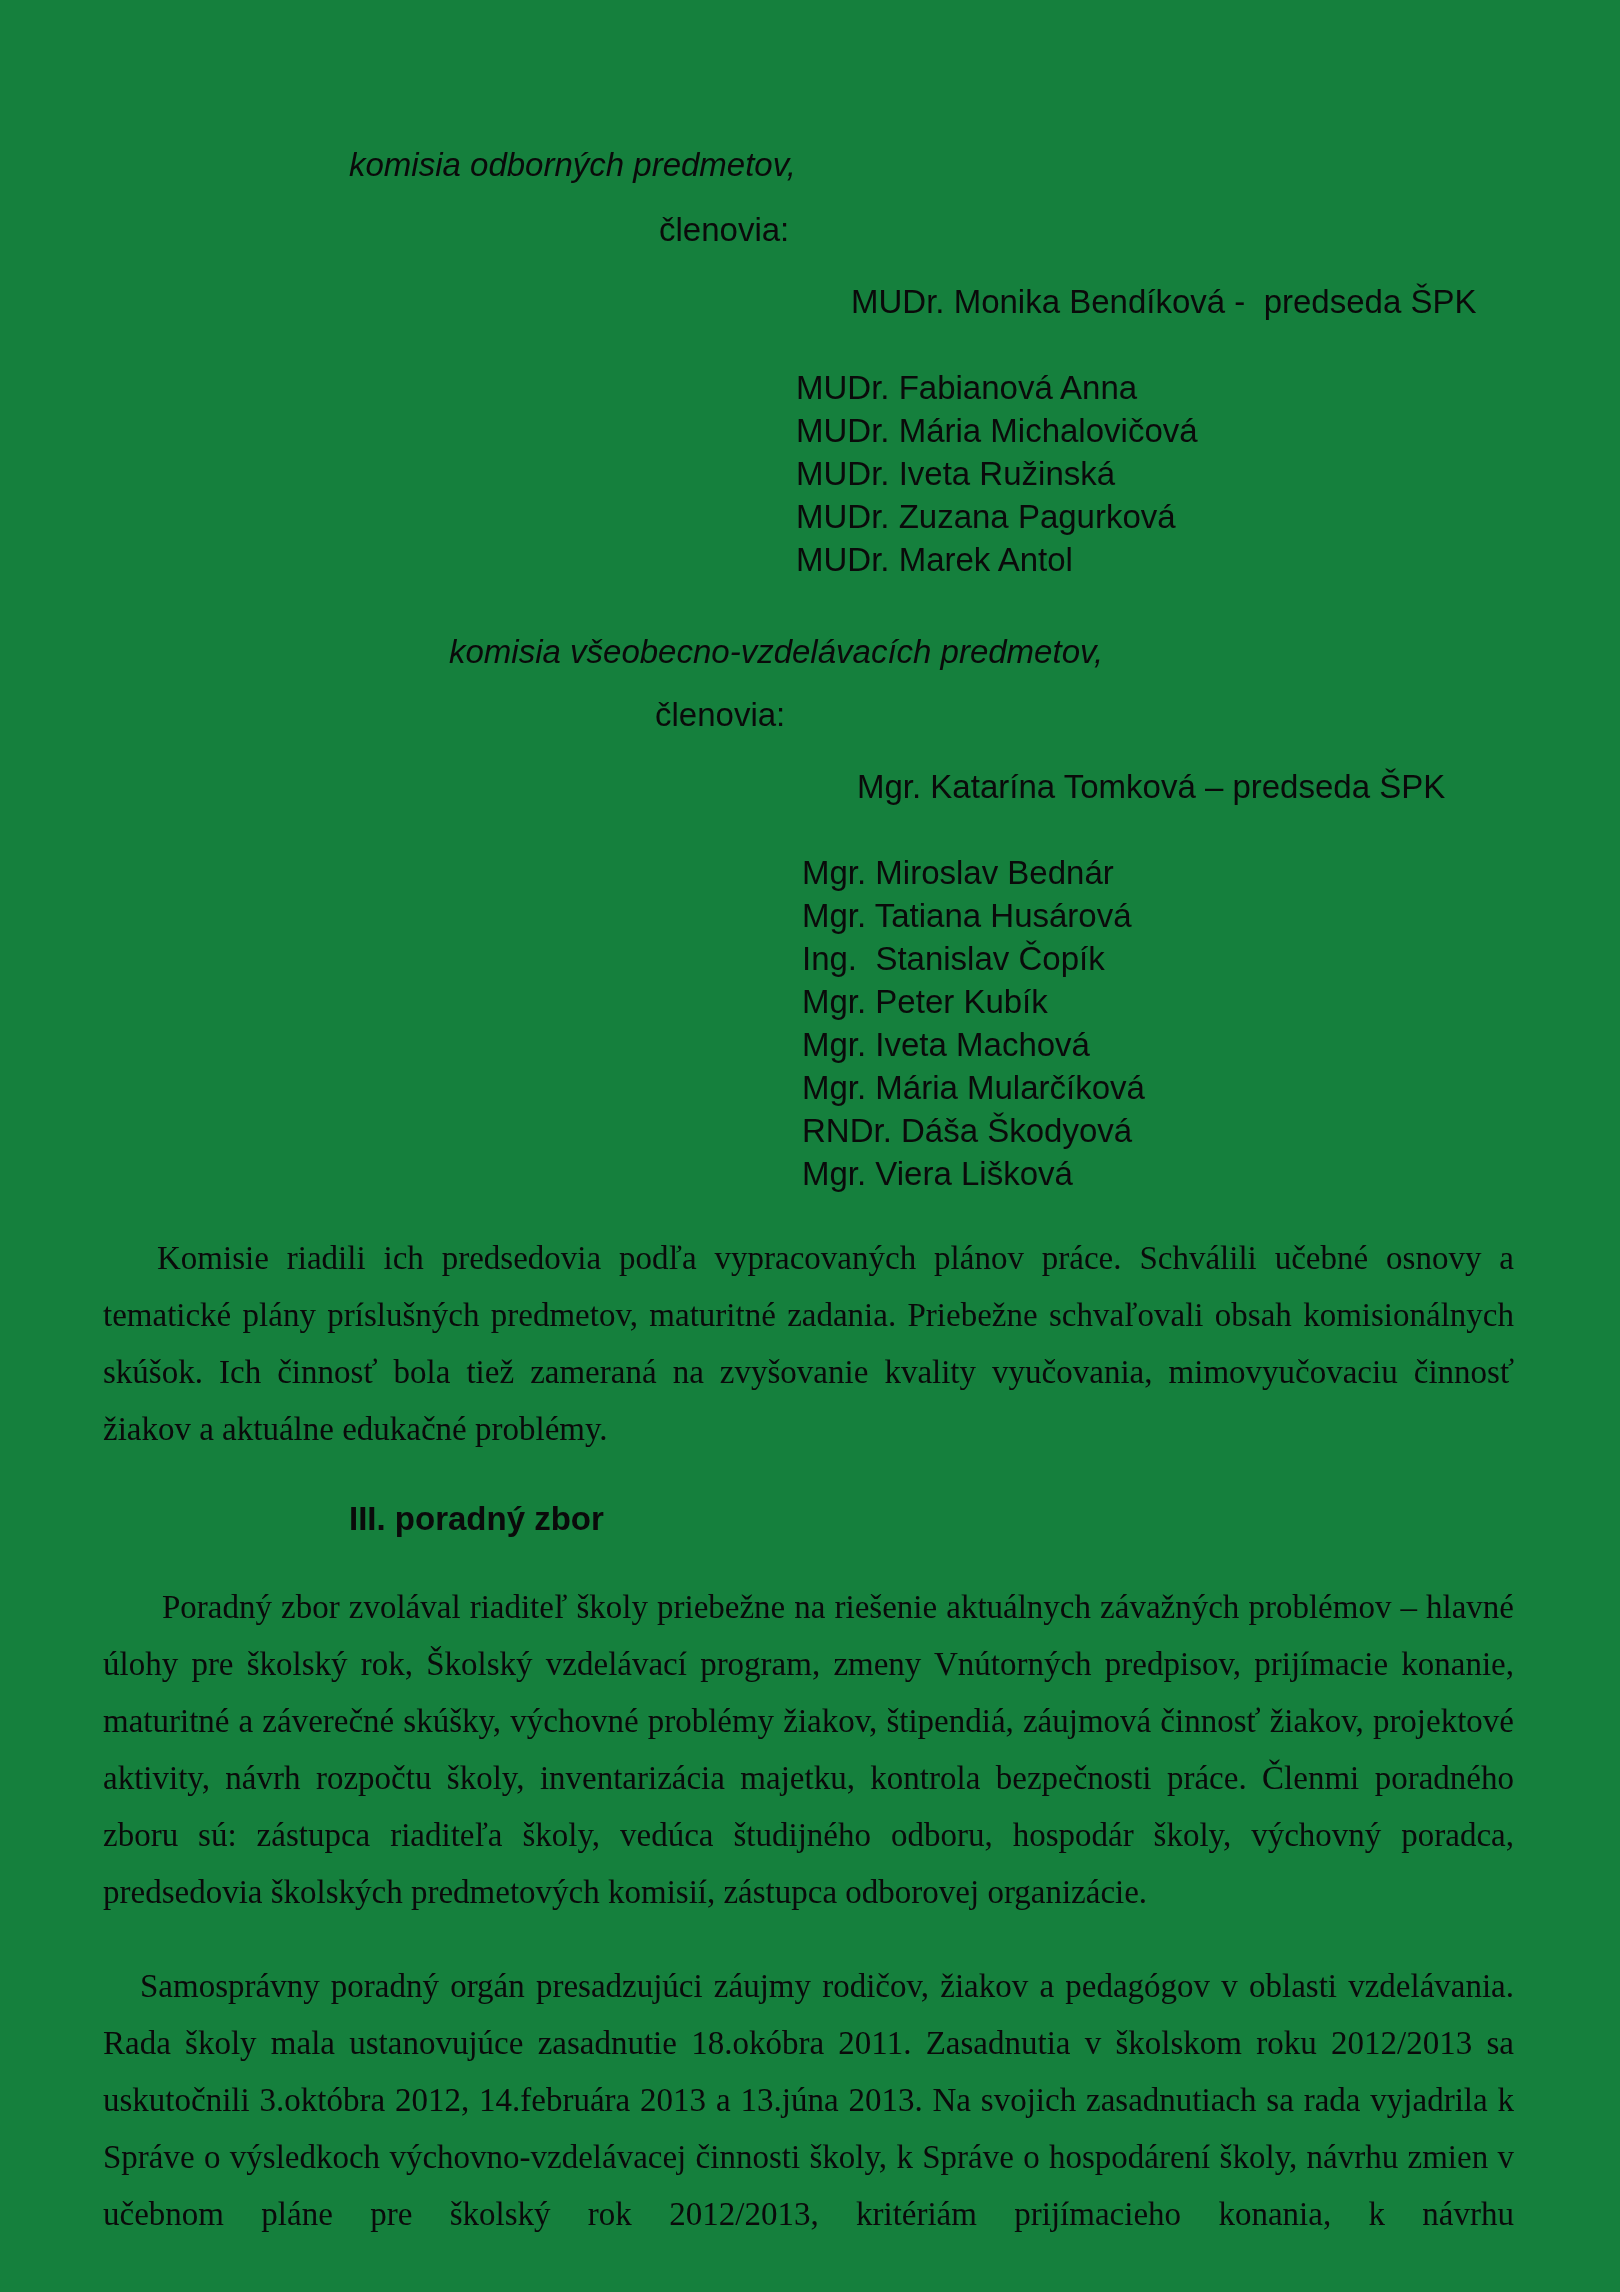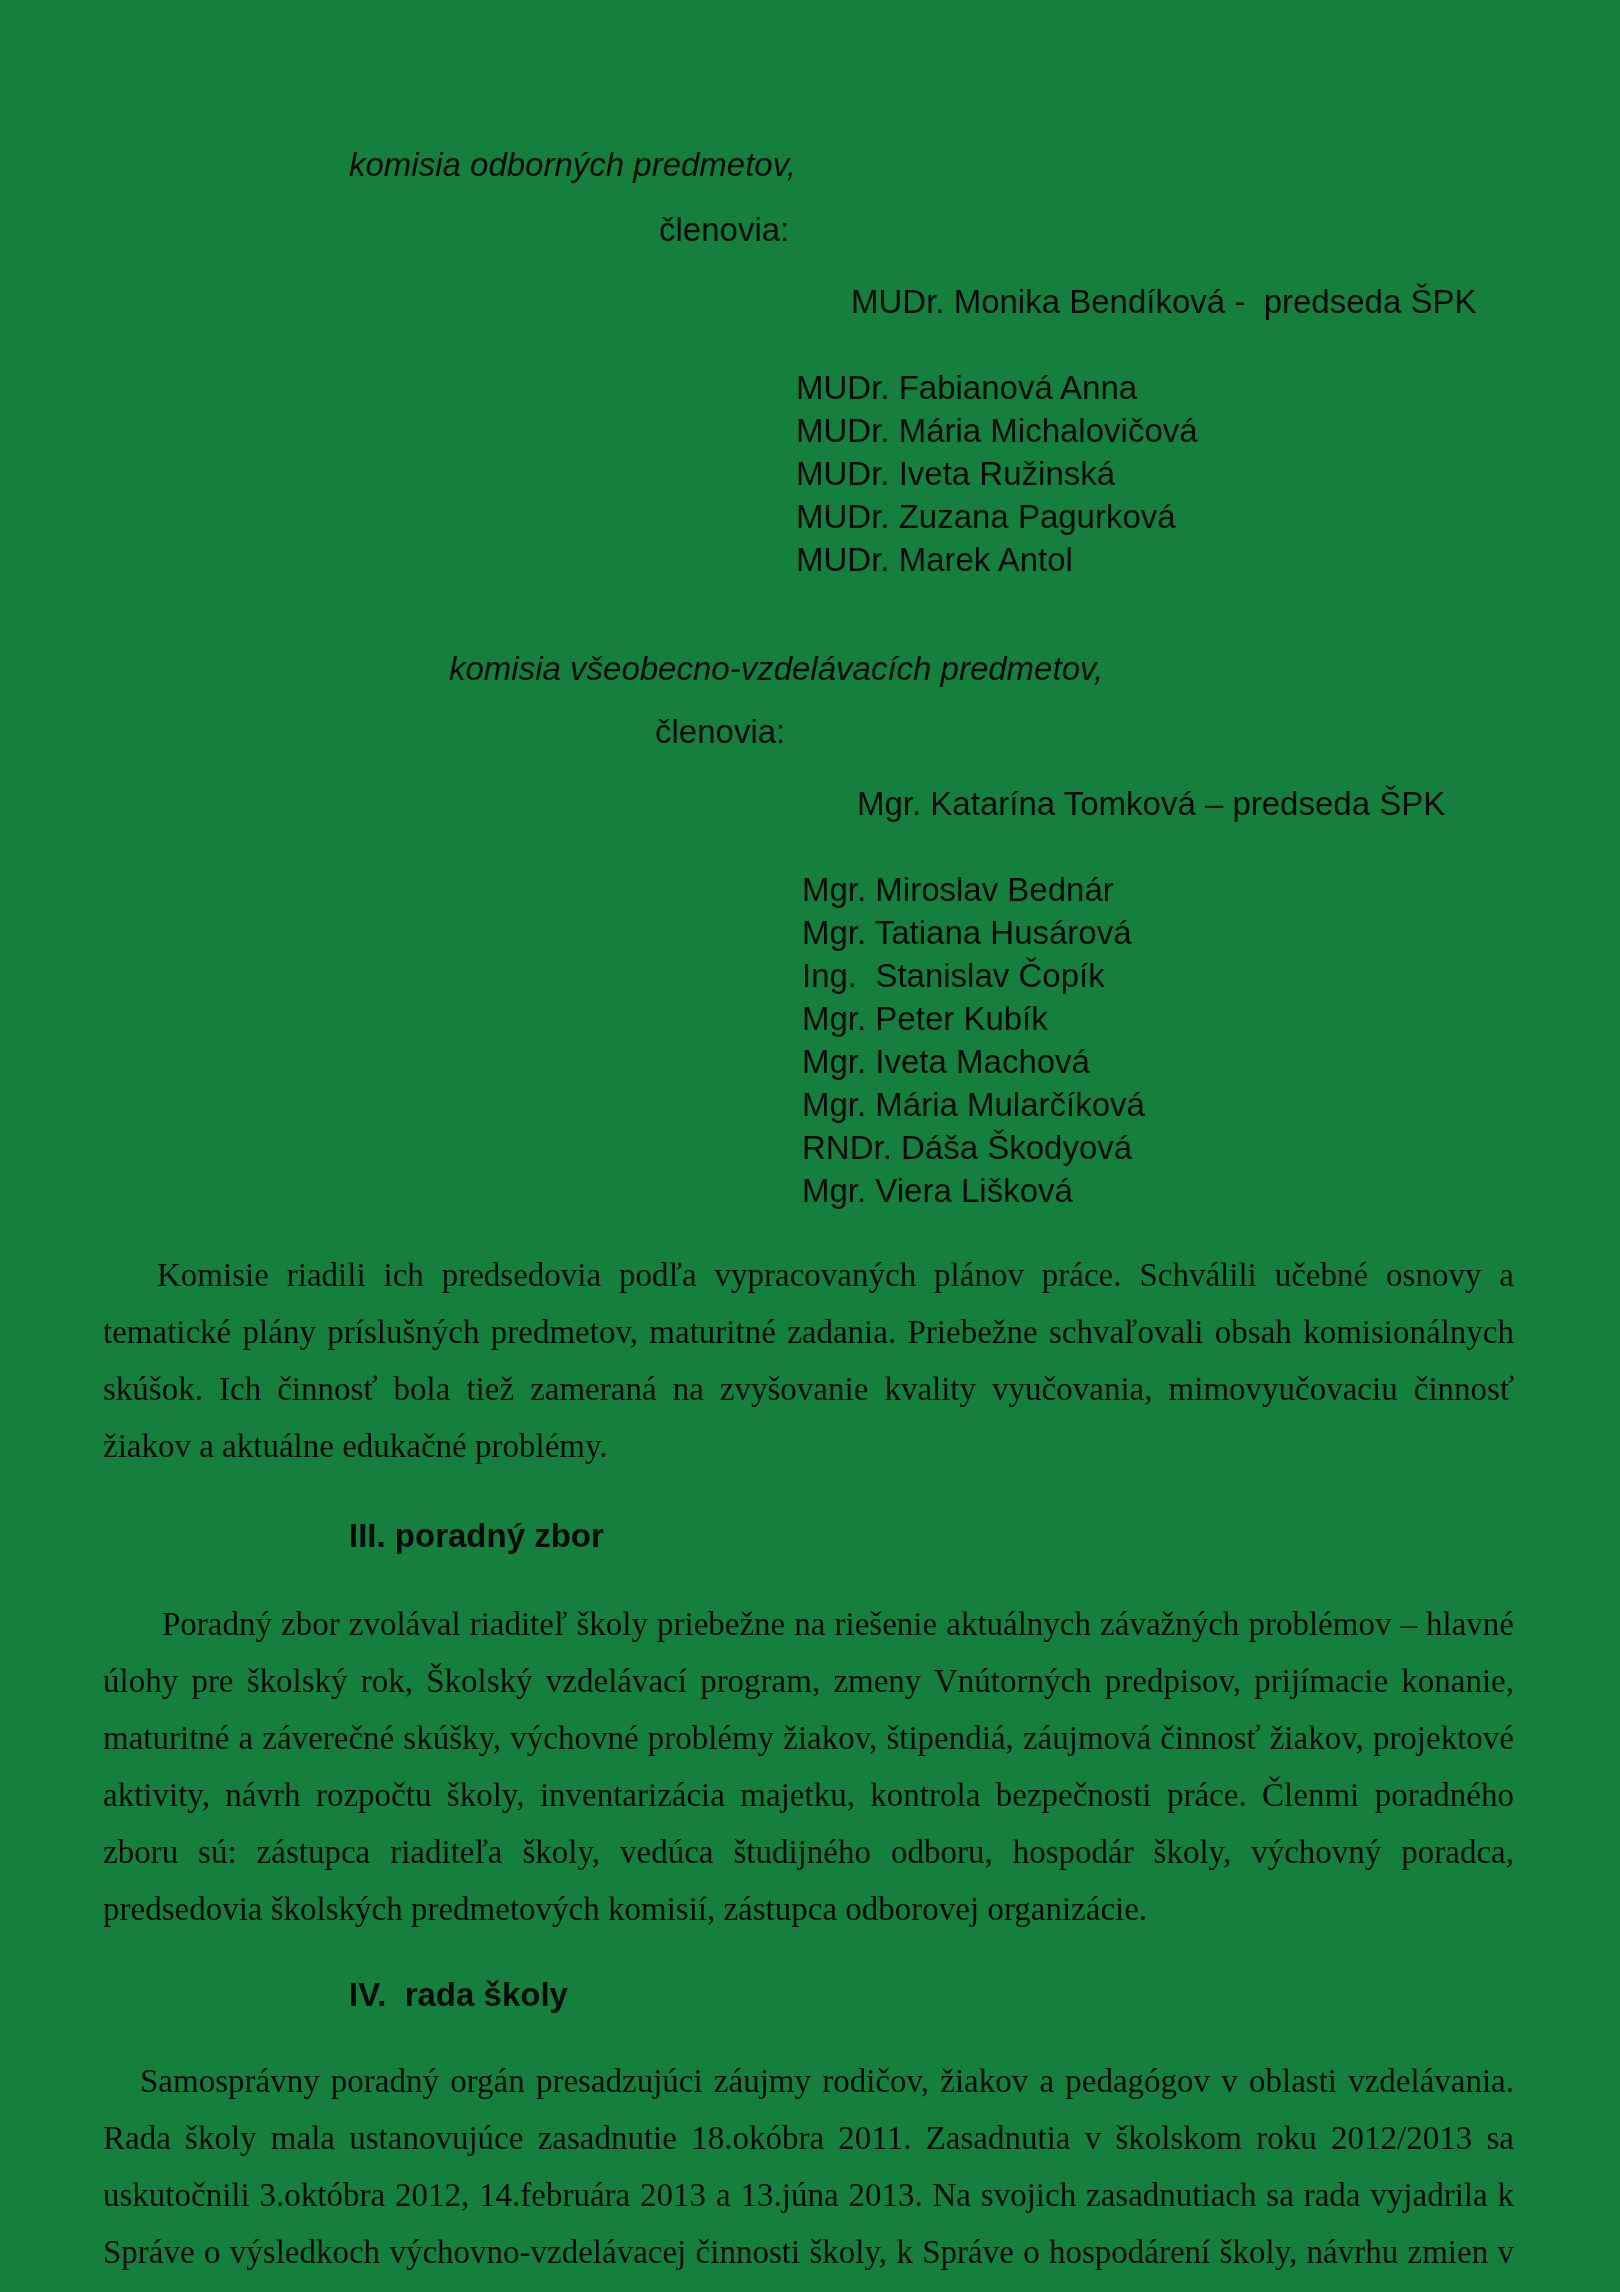--- a/index.html
+++ b/index.html
@@ -19,21 +19,21 @@
     box-sizing: border-box;
     padding-top: 143px;
   }
   
   .commission-title {
     font-style: italic;
     line-height: 43px;
     white-space: pre-wrap;
   }
   .commission-title.c1 { margin-left: 349px; }
-  .commission-title.c2 { margin-left: 449px; margin-top: 66px; }
+  .commission-title.c2 { margin-left: 449px; margin-top: 49px; }
 
   
   .members {
     list-style: none;
     padding: 0;
   }
   .members.m1 { margin: 7.8px 0 0 796px; }
   .members.m2 { margin: 5.9px 0 0 802px; }
   .members li {
     line-height: 43px;
@@ -105,18 +105,17 @@
     <li><span>RNDr. Dáša Škodyová</span></li>
     <li><span>Mgr. Viera Lišková</span></li>
   </ul>
 
   <p class="para p1">Komisie riadili ich predsedovia podľa vypracovaných plánov práce. Schválili učebné osnovy a tematické plány príslušných predmetov, maturitné zadania. Priebežne schvaľovali obsah komisionálnych skúšok. Ich činnosť bola tiež zameraná na zvyšovanie kvality vyučovania, mimovyučovaciu činnosť žiakov a aktuálne edukačné problémy.</p>
 
   <div class="section-heading h3">III. poradný zbor</div>
 
   <p class="para p2">Poradný zbor zvolával riaditeľ školy priebežne na riešenie aktuálnych závažných problémov – hlavné úlohy pre školský rok, Školský vzdelávací program, zmeny Vnútorných predpisov, prijímacie konanie, maturitné a záverečné skúšky, výchovné problémy žiakov, štipendiá, záujmová činnosť žiakov, projektové aktivity, návrh rozpočtu školy, inventarizácia majetku, kontrola bezpečnosti práce. Členmi poradného zboru sú: zástupca riaditeľa školy, vedúca študijného odboru, hospodár školy, výchovný poradca, predsedovia školských predmetových komisií, zástupca odborovej organizácie.</p>
 
-  <div class="section-heading h4">IV.  rada školy</div>
 
   <p class="para p3">Samosprávny poradný orgán presadzujúci záujmy rodičov, žiakov a pedagógov v oblasti vzdelávania. Rada školy mala ustanovujúce zasadnutie 18.okóbra 2011. Zasadnutia v školskom roku 2012/2013 sa uskutočnili 3.októbra 2012, 14.februára 2013 a 13.júna 2013. Na svojich zasadnutiach sa rada vyjadrila k Správe o výsledkoch výchovno-vzdelávacej činnosti školy, k Správe o hospodárení školy, návrhu zmien v učebnom pláne pre školský rok 2012/2013, kritériám prijímacieho konania, k návrhu</p>
 
 </div>
 
 
 </body></html>

